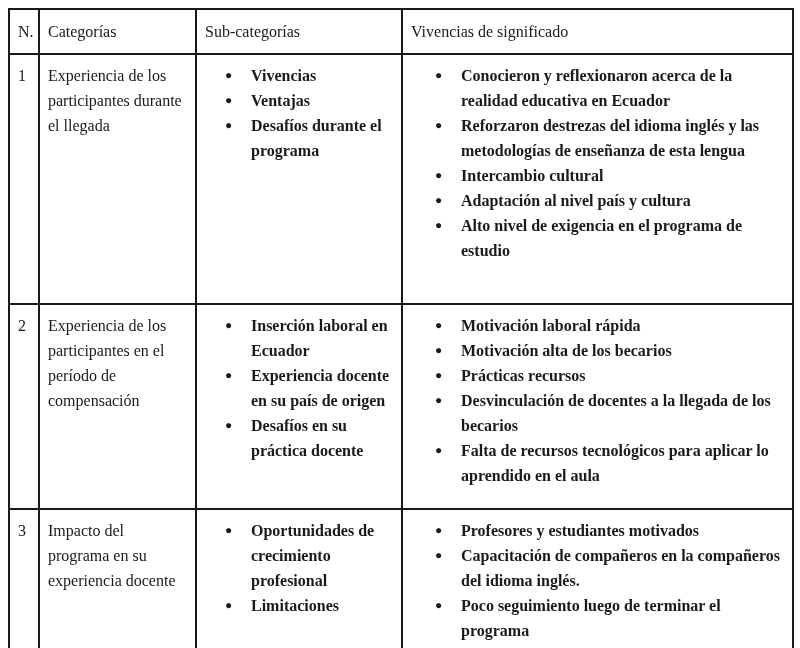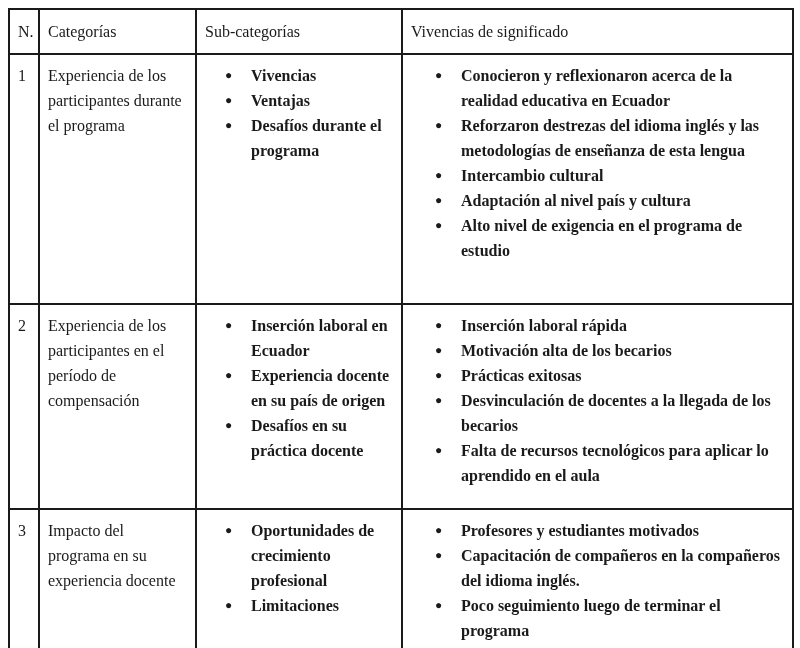--- a/index.html
+++ b/index.html
@@ -77,21 +77,21 @@
     <tbody>
       <tr class="header-row">
         <th class="n-cell">N.</th>
         <th>Categorías</th>
         <th>Sub-categorías</th>
         <th>Vivencias de significado</th>
       </tr>
 
       <tr class="row-1">
         <td class="n-cell">1</td>
-        <td>Experiencia de los participantes durante el programa</td>
+        <td>Experiencia de los participantes durante el llegada</td>
         <td class="sub-cell">
           <ul class="bullet-list">
             <li>Vivencias</li>
             <li>Ventajas</li>
             <li>Desafíos durante el programa</li>
           </ul>
         </td>
         <td class="uni-cell">
           <ul class="bullet-list">
             <li>Conocieron y reflexionaron acerca de la realidad educativa en Ecuador</li>
@@ -108,23 +108,23 @@
         <td>Experiencia de los participantes en el período de compensación</td>
         <td class="sub-cell">
           <ul class="bullet-list">
             <li>Inserción laboral en Ecuador</li>
             <li>Experiencia docente en su país de origen</li>
             <li>Desafíos en su práctica docente</li>
           </ul>
         </td>
         <td class="uni-cell">
           <ul class="bullet-list">
-            <li>Inserción laboral rápida</li>
+            <li>Motivación laboral rápida</li>
             <li>Motivación alta de los becarios</li>
-            <li>Prácticas exitosas</li>
+            <li>Prácticas recursos</li>
             <li>Desvinculación de docentes a la llegada de los becarios</li>
             <li>Falta de recursos tecnológicos para aplicar lo aprendido en el aula</li>
           </ul>
         </td>
       </tr>
 
       <tr class="row-3">
         <td class="n-cell">3</td>
         <td>Impacto del programa en su experiencia docente</td>
         <td class="sub-cell">

